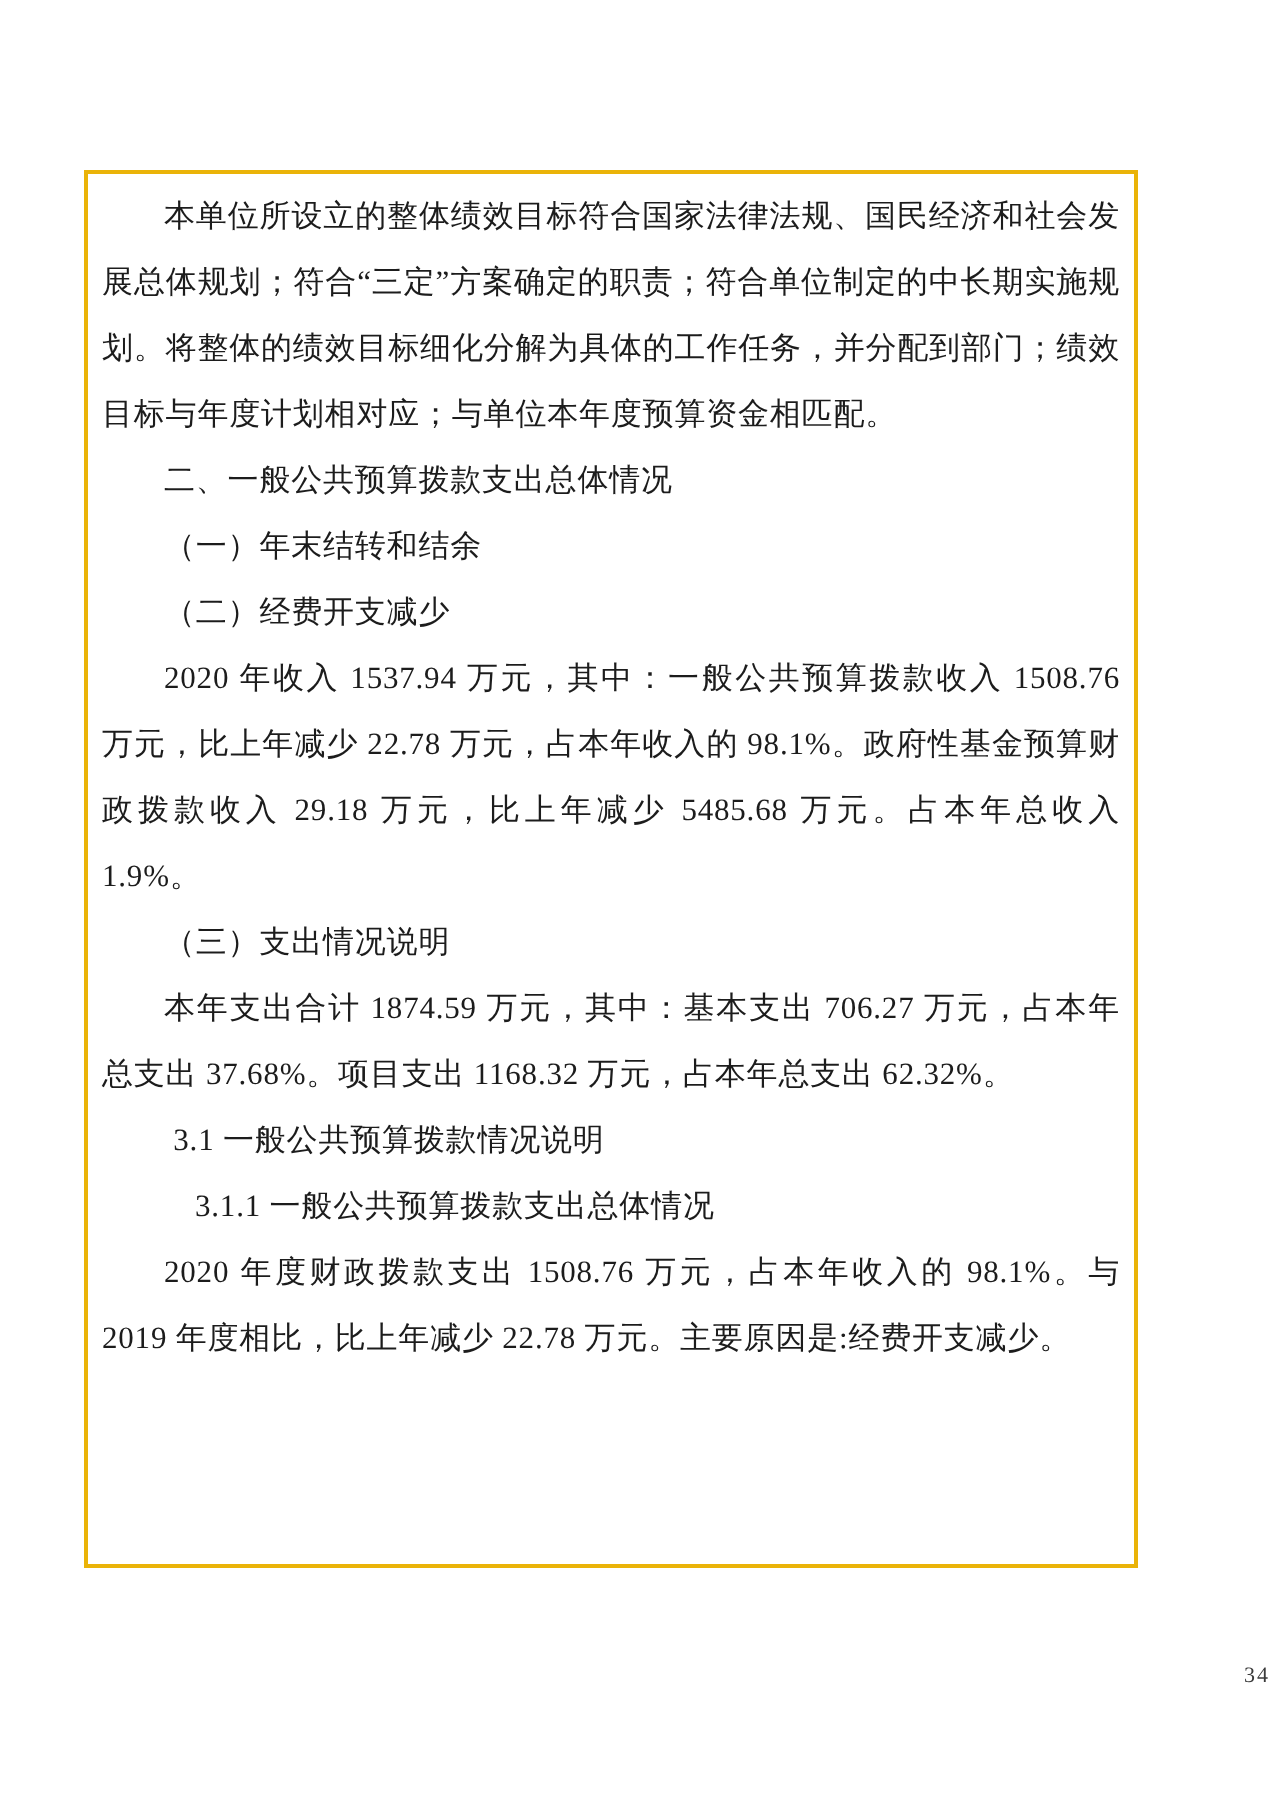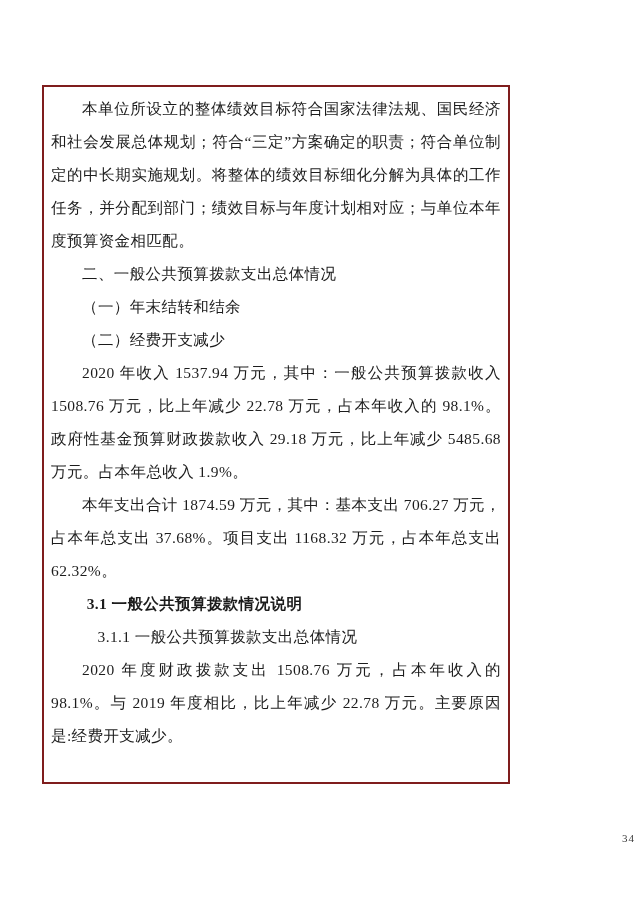--- a/index.html
+++ b/index.html
@@ -13,37 +13,37 @@
     width: 635px;
     height: 898px;
     background: #ffffff;
     overflow: hidden;
     font-family: "Liberation Serif", "DejaVu Serif", serif;
   }
   .content-box {
     position: absolute;
     left: 42px;
     top: 85px;
-    width: 468px;
+    width: 527px;
     min-height: 699px;
-    border: 2px solid #7f1d1d;
+    border: 2px solid #eab308;
     padding: 5px 7px 8px 7px;
     background: #ffffff;
   }
   .content-box p {
     margin: 0;
     font-size: 15.5px;
     line-height: 33px;
     color: #1c1c1c;
     letter-spacing: 0.4px;
     text-align: justify;
     text-justify: inter-ideograph;
     text-indent: 2em;
   }
-  .content-box p.h31 { text-indent: 2.3em; font-weight: bold; }
+  .content-box p.h31 { text-indent: 2.3em; }
   .content-box p.h311 { text-indent: 3em; }
   .footer {
     position: absolute;
     left: 0;
     top: 832px;
     width: 100%;
     text-align: right;
     font-size: 11px;
     color: #3a3a3a;
     letter-spacing: 1px;
@@ -53,20 +53,21 @@
 <body>
 
 <div class="page">
 
   <div class="content-box">
     <p>本单位所设立的整体绩效目标符合国家法律法规、国民经济和社会发展总体规划；符合“三定”方案确定的职责；符合单位制定的中长期实施规划。将整体的绩效目标细化分解为具体的工作任务，并分配到部门；绩效目标与年度计划相对应；与单位本年度预算资金相匹配。</p>
     <p>二、一般公共预算拨款支出总体情况</p>
     <p>（一）年末结转和结余</p>
     <p>（二）经费开支减少</p>
     <p>2020 年收入 1537.94 万元，其中：一般公共预算拨款收入 1508.76 万元，比上年减少 22.78 万元，占本年收入的 98.1%。政府性基金预算财政拨款收入 29.18 万元，比上年减少 5485.68 万元。占本年总收入 1.9%。</p>
+    <p>（三）支出情况说明</p>
     <p>本年支出合计 1874.59 万元，其中：基本支出 706.27 万元，占本年总支出 37.68%。项目支出 1168.32 万元，占本年总支出 62.32%。</p>
     <p class="h31">3.1 一般公共预算拨款情况说明</p>
     <p class="h311">3.1.1 一般公共预算拨款支出总体情况</p>
     <p>2020 年度财政拨款支出 1508.76 万元，占本年收入的 98.1%。与 2019 年度相比，比上年减少 22.78 万元。主要原因是:经费开支减少。</p>
   </div>
 
   <div class="footer">34</div>
 
 </div>
 

